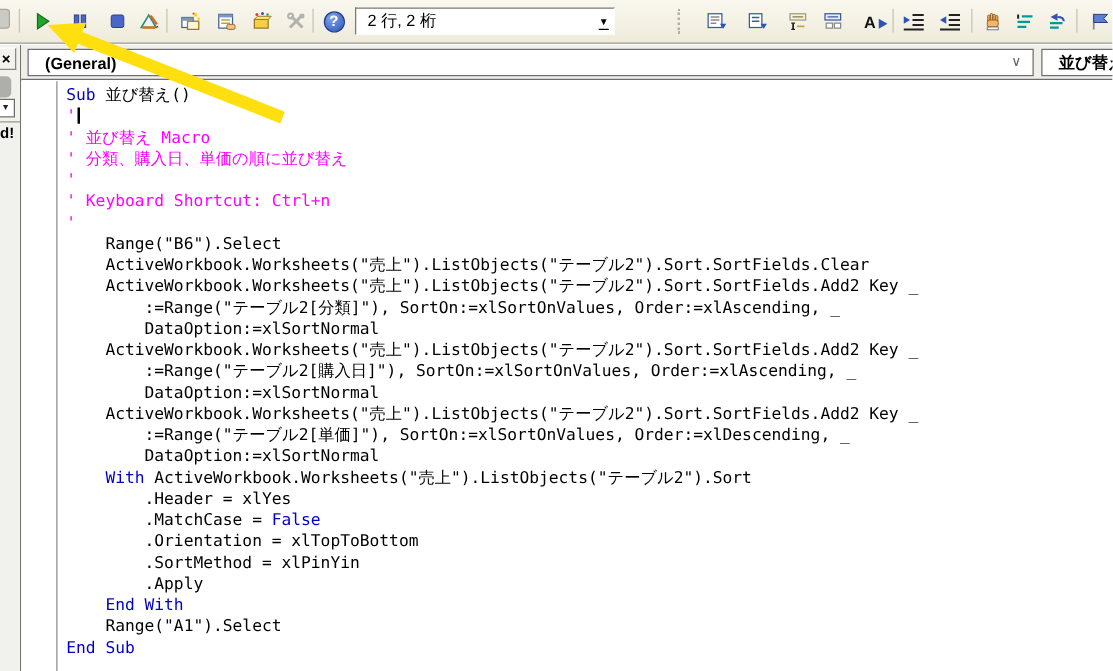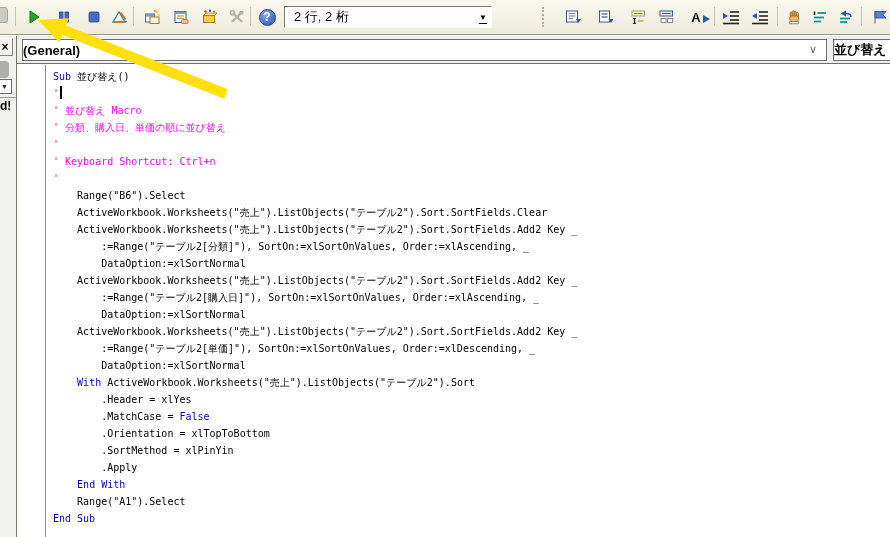--- a/index.html
+++ b/index.html
@@ -52,34 +52,34 @@
              display: flex; align-items: center; justify-content: center; }
   .lp-rule { position: absolute; left: 0; top: 61px; width: 16px; height: 1px; background: #9a988c; }
   .lp-text { position: absolute; left: 0; top: 63px; font-weight: bold; font-size: 12px; color:#000;
              white-space: nowrap; overflow: hidden; width: 16px; }
 
   
   .combo-row { position: absolute; left: 17px; top: 36px; width: 873px; height: 28px;
                background: #f0efea; border-bottom: 1px solid #6e6e6e; }
   .combo { position: absolute; top: 3px; height: 22px; background: #fff;
            border: 1px solid #6e6e6e; font-weight: bold; font-size: 13px; color: #000;
-           display: flex; align-items: center; padding-left: 0; overflow: hidden;
+           display: flex; align-items: center; padding-left: 13px; overflow: hidden;
            white-space: nowrap; }
   .combo-general { left: 5px; width: 805px; }
   .combo-proc { left: 816px; width: 90px; }
   .combo-chevron { position: absolute; right: 9px; top: 3px; color: #666; font-size: 11px;
                    font-weight: normal; }
 
   
   .code-area { position: absolute; left: 17px; top: 65px; width: 873px; bottom: 0;
                background: #fff; }
   .margin-line { position: absolute; left: 28px; top: 0; bottom: 0; width: 1px; background: #8d8d8d; }
   .code-lines { position: absolute; left: 36px; top: 3px; right: 0; bottom: 0;
                 font-family: "DejaVu Sans Mono", "Liberation Mono", monospace;
-                font-size: 10px; line-height: 17px; white-space: pre; }
+                font-size: 13px; line-height: 17px; white-space: pre; }
   .code-line { height: 17px; }
   .tx { color: #000; }
   .kw { color: var(--kw, #0000c8); }
   .cm { color: var(--cm, #ff00ff); }
   .caret { display: inline-block; width: 2px; height: 13px; background: #000;
            vertical-align: -2px; margin-left: 1px; }
 
   
   .arrow-overlay { position: absolute; left: 0; top: 0; width: 890px; height: 537px;
                    pointer-events: none; z-index: 50; }

